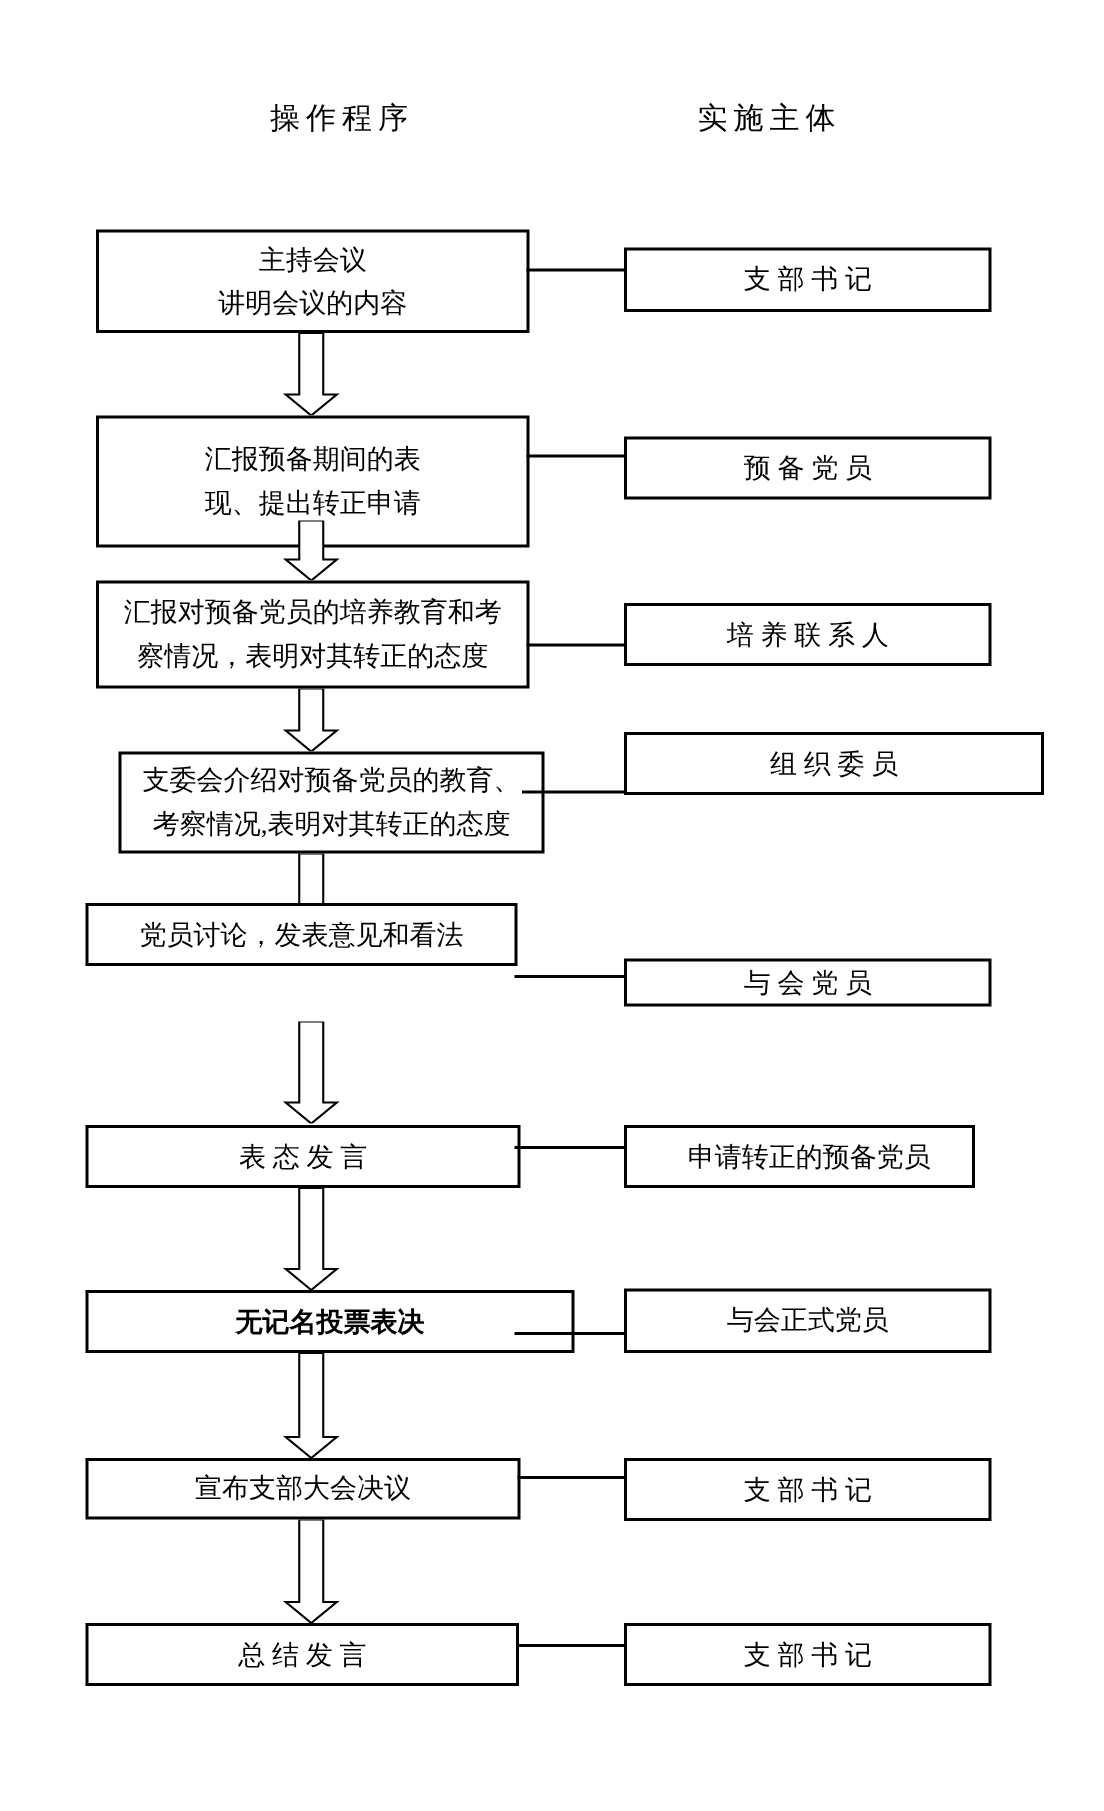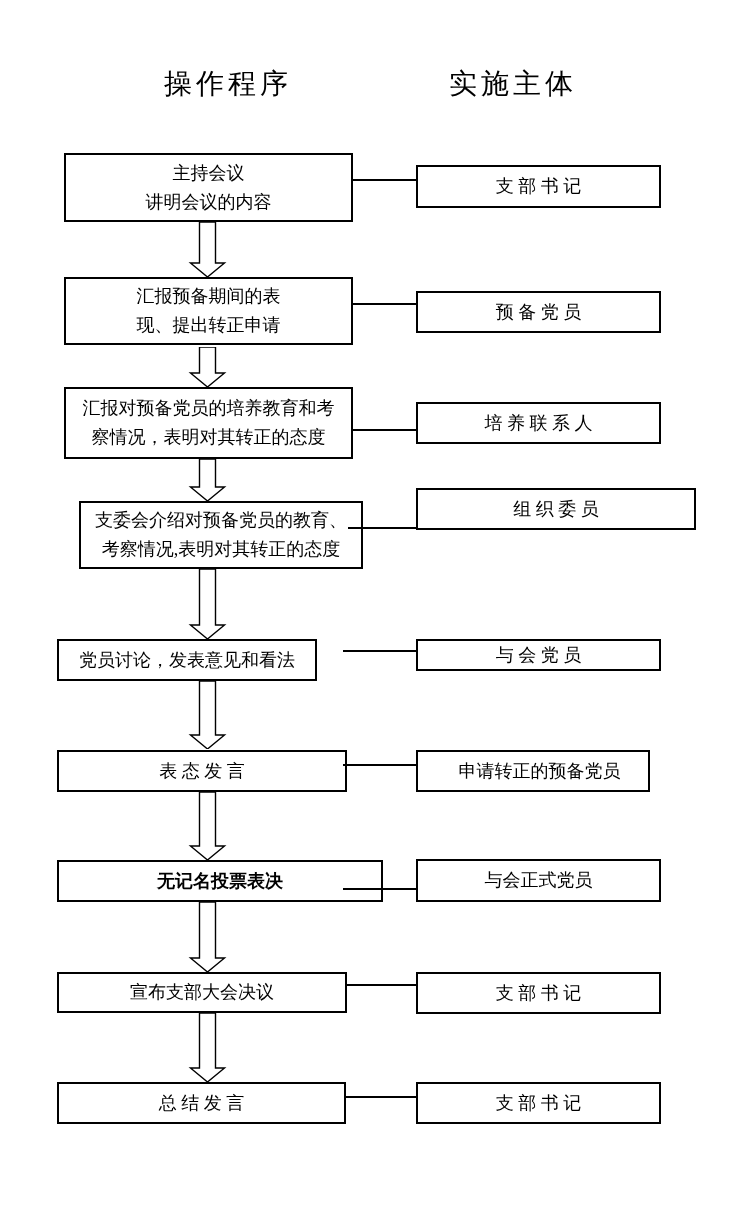--- a/index.html
+++ b/index.html
@@ -13,21 +13,21 @@
     height: 1207px;
     background: #ffffff;
     font-family: "Liberation Serif", "DejaVu Serif", serif;
     color: #000000;
     overflow: hidden;
   }
   .col-header {
     position: absolute;
     width: 220px;
     text-align: center;
-    font-size: 28px;
+    font-size: 20px;
     letter-spacing: 4px;
     font-weight: 400;
     white-space: nowrap;
   }
   .box {
     position: absolute;
     box-sizing: border-box;
     border: 2px solid #000000;
     background: #ffffff;
     display: flex;
@@ -64,21 +64,21 @@
     <div class="step-line">讲明会议的内容</div>
   </div>
   <div class="hline" style="left:351px; top:179px; width:66px;"></div>
   <div class="box" style="left:416px; top:165px; width:245px; height:43px;">
     <div class="actor-label">支 部 书 记</div>
   </div>
   <svg class="arrow" style="left:187px; top:222px;" width="41" height="55" viewBox="0 0 41 55">
     <polygon points="12.5,0 12.5,41 3.5,41 20.5,55 37.5,41 28.5,41 28.5,0" fill="#ffffff" stroke="#000000" stroke-width="1.4"></polygon>
   </svg>
 
-  <div class="box" style="left:64px; top:277px; width:289px; height:68px;">
+  <div class="box" style="left:64px; top:277px; width:289px; height:88px;">
     <div class="step-line">汇报预备期间的表</div>
     <div class="step-line">现、提出转正申请</div>
   </div>
   <div class="hline" style="left:351px; top:303px; width:66px;"></div>
   <div class="box" style="left:416px; top:291px; width:245px; height:42px;">
     <div class="actor-label">预 备 党 员</div>
   </div>
   <svg class="arrow" style="left:187px; top:347px;" width="41" height="40" viewBox="0 0 41 40">
     <polygon points="12.5,0 12.5,26 3.5,26 20.5,40 37.5,26 28.5,26 28.5,0" fill="#ffffff" stroke="#000000" stroke-width="1.4"></polygon>
   </svg>
@@ -100,21 +100,21 @@
     <div class="step-line">考察情况,表明对其转正的态度</div>
   </div>
   <div class="hline" style="left:348px; top:527px; width:69px;"></div>
   <div class="box" style="left:416px; top:488px; width:280px; height:42px;">
     <div class="actor-label">组 织 委 员</div>
   </div>
   <svg class="arrow" style="left:187px; top:569px;" width="41" height="70" viewBox="0 0 41 70">
     <polygon points="12.5,0 12.5,56 3.5,56 20.5,70 37.5,56 28.5,56 28.5,0" fill="#ffffff" stroke="#000000" stroke-width="1.4"></polygon>
   </svg>
 
-  <div class="box" style="left:57px; top:639px; width:260px; height:42px;">
+  <div class="box" style="left:57px; top:602px; width:288px; height:42px;">
     <div class="step-line">党员讨论，发表意见和看法</div>
   </div>
   <div class="hline" style="left:343px; top:650px; width:74px;"></div>
   <div class="box" style="left:416px; top:639px; width:245px; height:32px;">
     <div class="actor-label">与 会 党 员</div>
   </div>
   <svg class="arrow" style="left:187px; top:681px;" width="41" height="68" viewBox="0 0 41 68">
     <polygon points="12.5,0 12.5,54 3.5,54 20.5,68 37.5,54 28.5,54 28.5,0" fill="#ffffff" stroke="#000000" stroke-width="1.4"></polygon>
   </svg>
 

